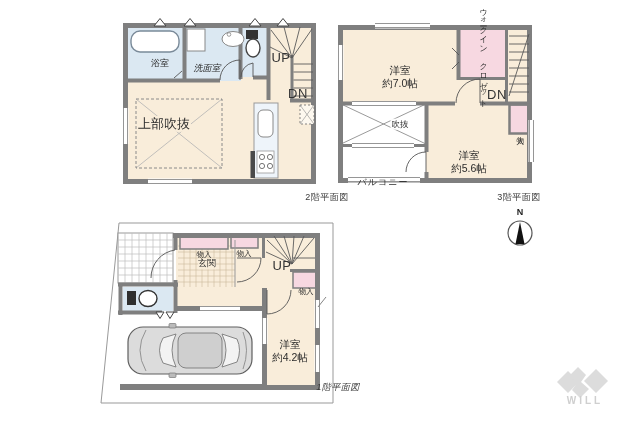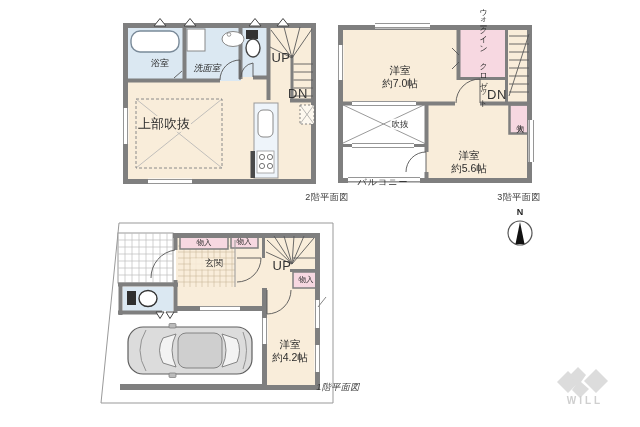--- a/index.html
+++ b/index.html
@@ -8,21 +8,21 @@
     font-family:"Liberation Sans","DejaVu Sans",sans-serif;
   }
   .canvas svg{position:absolute;left:0;top:0;}
   .lbl{
     position:absolute;transform:translate(-50%,-50%);
     color:#2b2b2b;white-space:nowrap;text-align:center;line-height:1.25;
   }
   .r-small{font-size:9px;text-align:right;}
   .r-med{font-size:10.5px;margin-top:12px;}
   .r-big{font-size:12px;}
-  .r-tiny{font-size:7.5px;}
+  .r-tiny{font-size:7.5px;margin-top:12px;}
   .r-void{font-size:8.5px;background:rgba(255,255,255,0.92);padding:0 1px;}
   .r-void-cream{font-size:13px;background:rgba(249,237,218,0.95);padding:0 1px;}
   .r-balcony{font-size:9px;letter-spacing:1px;}
   .chip{background:transparent;}
   .caption{font-size:9px;color:#3a3a3a;letter-spacing:0.5px;}
   .updn{font-size:13px;color:#333;letter-spacing:0.5px;}
   .vtext{
     position:absolute;transform:translate(-50%,-50%);
     writing-mode:vertical-rl;text-orientation:upright;
     color:#2b2b2b;line-height:1.15;white-space:nowrap;
@@ -284,21 +284,21 @@
   <span>約5.6帖</span>
 </div>
 <div class="lbl r-void" style="left:384px;top:124px;margin-left:16px;">吹抜</div>
 <div class="lbl r-balcony" style="left:383px;top:166px;margin-top:17px;">バルコニー</div>
 <div class="vtext r-tiny" style="left:519.5px;top:119px;">物入</div>
 <div class="lbl updn" style="left:497px;top:95px;">DN</div>
 <div class="lbl caption" style="left:519px;top:198px;text-align:center;">3階平面図</div>
 
 <div class="lbl r-tiny" style="left:204px;top:242.5px;">物入</div>
 <div class="lbl r-tiny" style="left:244px;top:242px;">物入</div>
-<div class="lbl r-small chip" style="left:207px;top:264px;background:rgba(249,237,218,0.85);padding-left:14px;">玄関</div>
+<div class="lbl r-small chip" style="left:207px;top:264px;background:rgba(249,237,218,0.85);">玄関</div>
 <div class="lbl updn" style="left:282px;top:266px;">UP</div>
 <div class="lbl r-tiny" style="left:306px;top:280px;">物入</div>
 <div class="lbl r-med two-line" style="left:290px;top:339px;">
   <span>洋室</span>
   <span>約4.2帖</span>
 </div>
 <div class="lbl caption" style="left:338px;top:388px;font-style:italic;">1階平面図</div>
 
 <div class="lbl mono-n" style="left:520px;top:213px;">N</div>
 

